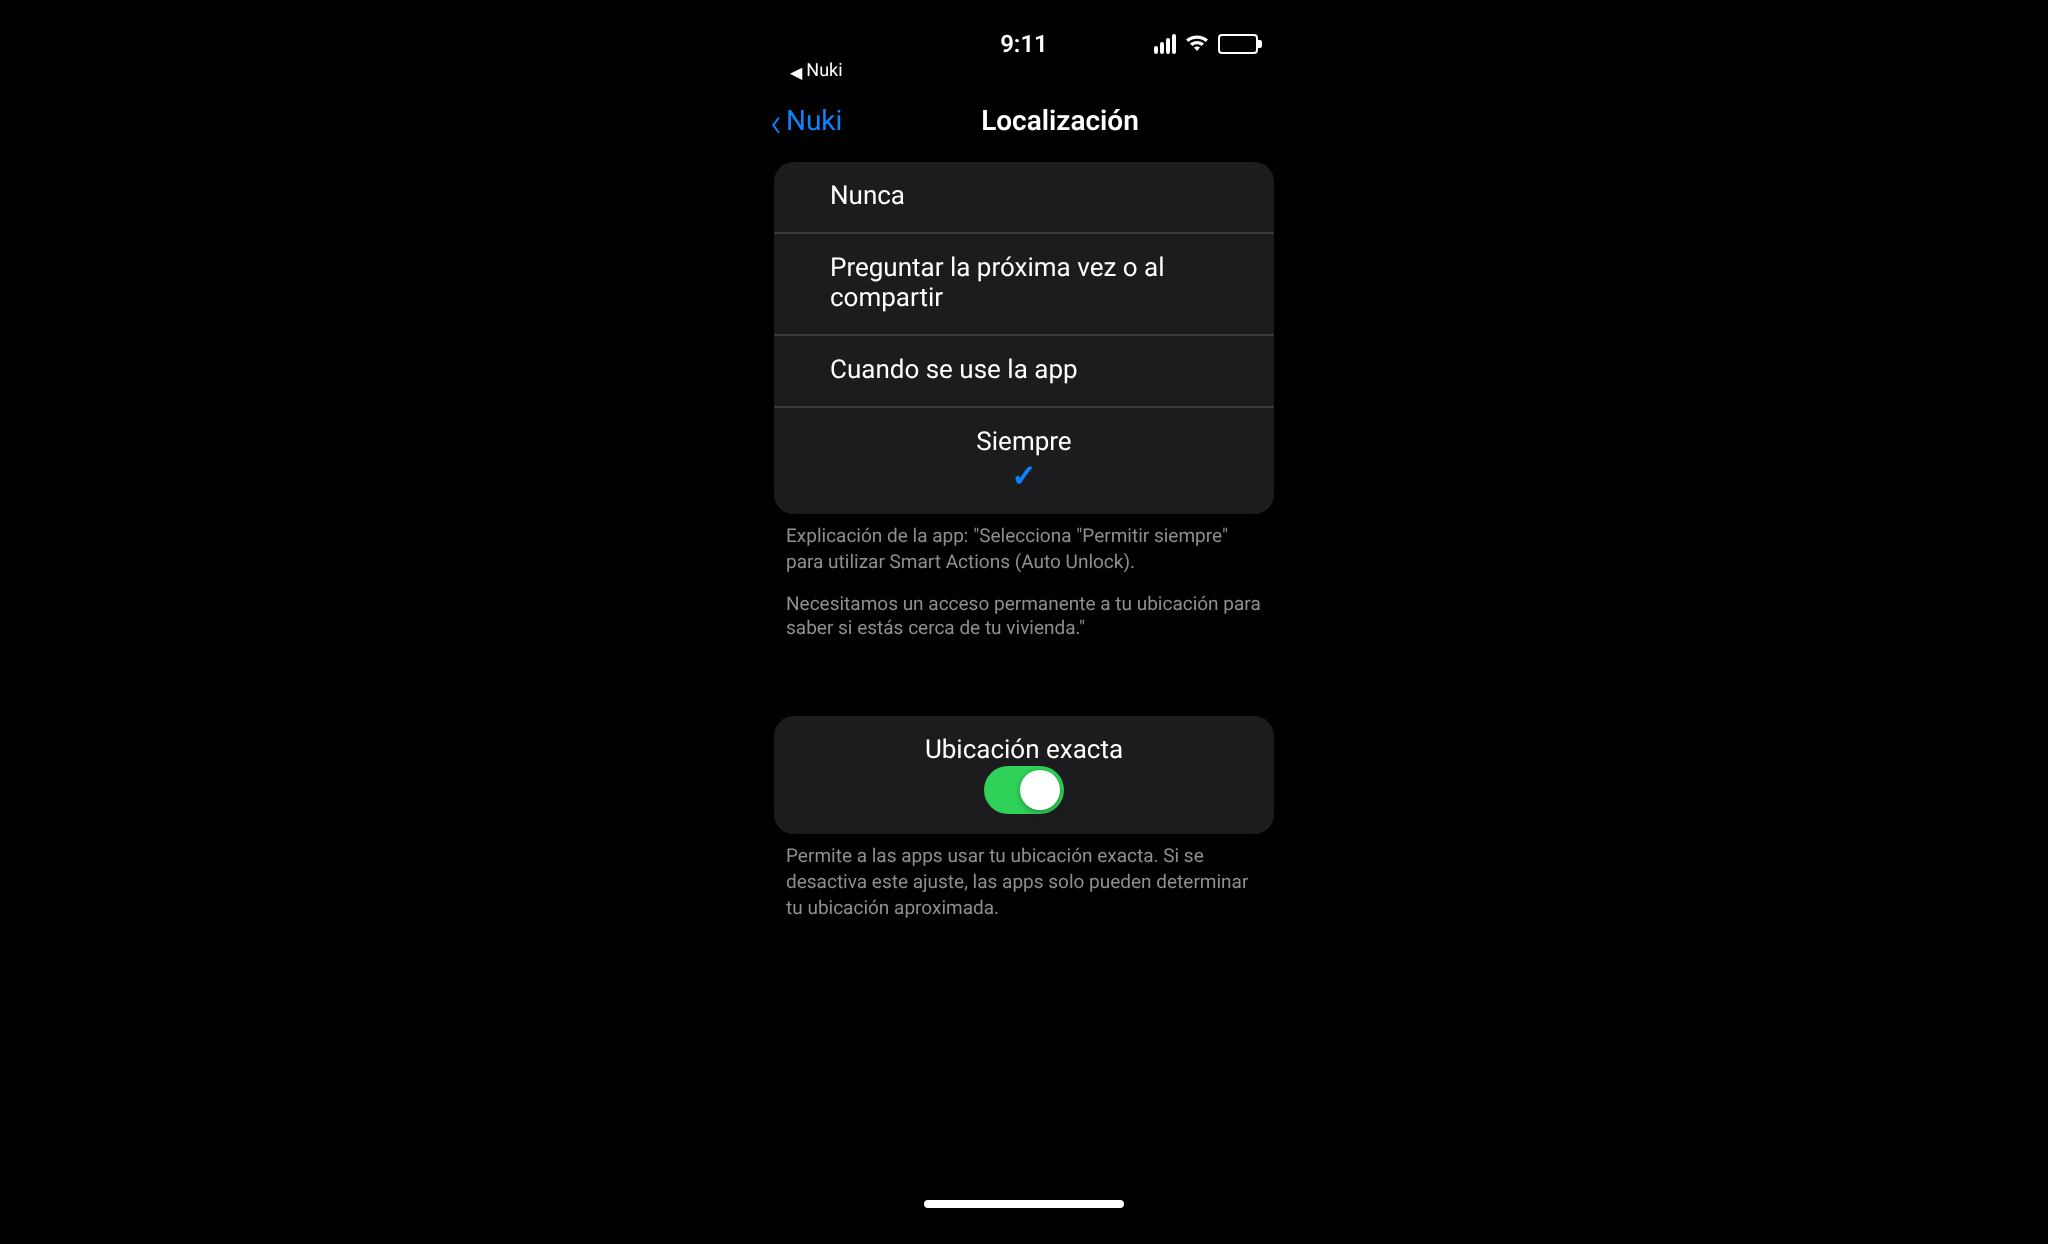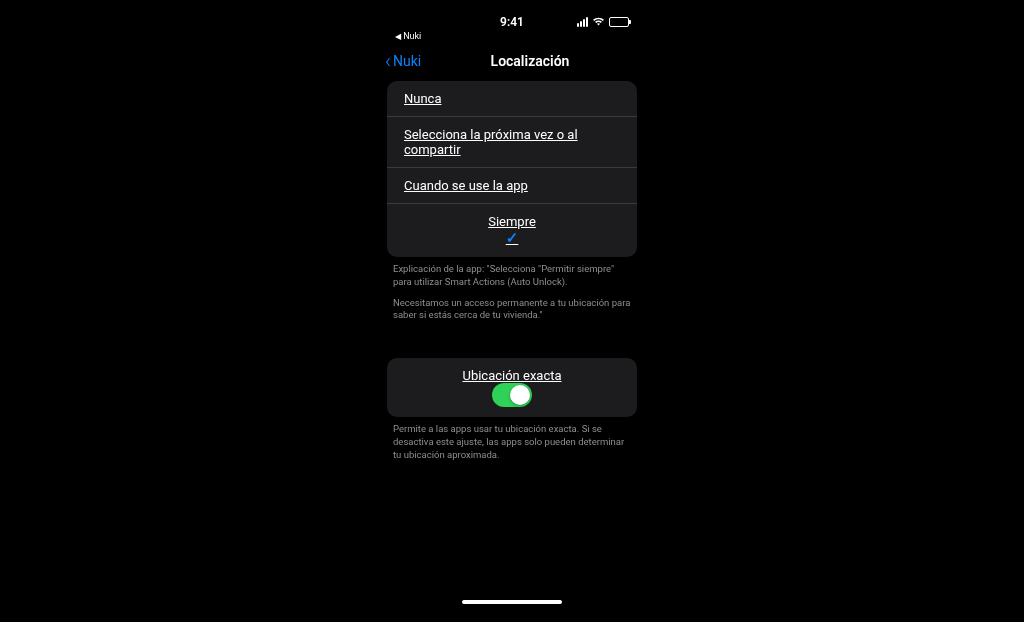--- a/index.html
+++ b/index.html
@@ -141,26 +141,25 @@
     .list-group {
       background: #1c1c1e;
       border-radius: 10px;
       margin: 0 10px;
       overflow: hidden;
     }
     .list-item {
       display: flex;
       justify-content: space-between;
       align-items: center;
-      padding: 10px 17px;
+      padding: 10px 28px;
       color: #fff;
       font-size: 13px;
       border-bottom: 0.5px solid #3a3a3c;
       min-height: 36px;
-      text-decoration: underline;
     }
     .list-item:last-child {
       border-bottom: none;
       flex-direction: column;
     }
     .checkmark {
       color: #0a84ff;
       font-size: 15px;
       font-weight: 600;
     }
@@ -204,21 +203,21 @@
       border-radius: 2px;
     }
   </style>
 </head>
 <body>
 
 <div class="phone-container">
 
   <div class="status-bar">
     <div class="status-left"></div>
-    <div class="status-time">9:41</div>
+    <div class="status-time">9:11</div>
     <div class="status-right">
       <span class="signal-bars">
         <span></span>
           <span></span>
           <span></span>
           <span></span>
       </span>
       <span class="wifi-icon">
         <svg width="13" height="10" viewBox="0 0 13 10">
             <path d="M6.5 9.5L8 7.8C7.2 7 5.8 7 5 7.8L6.5 9.5zM3 5.8L4.2 7C5.5 5.8 7.5 5.8 8.8 7L10 5.8C8 4 5 4 3 5.8zM1 3.8L2.2 5C4.5 2.8 8.5 2.8 10.8 5L12 3.8C9 1 4 1 1 3.8z" fill="#fff"></path>
@@ -242,21 +241,21 @@
     </div>
     <div class="nav-title">Localización</div>
   </div>
 
 
   <div class="list-group">
     <div class="list-item">
       <span>Nunca</span>
     </div>
     <div class="list-item">
-      <span>Selecciona la próxima vez o al compartir</span>
+      <span>Preguntar la próxima vez o al compartir</span>
     </div>
     <div class="list-item">
       <span>Cuando se use la app</span>
     </div>
     <div class="list-item">
       <span>Siempre</span>
       <span class="checkmark">✓</span>
     </div>
   </div>
 

